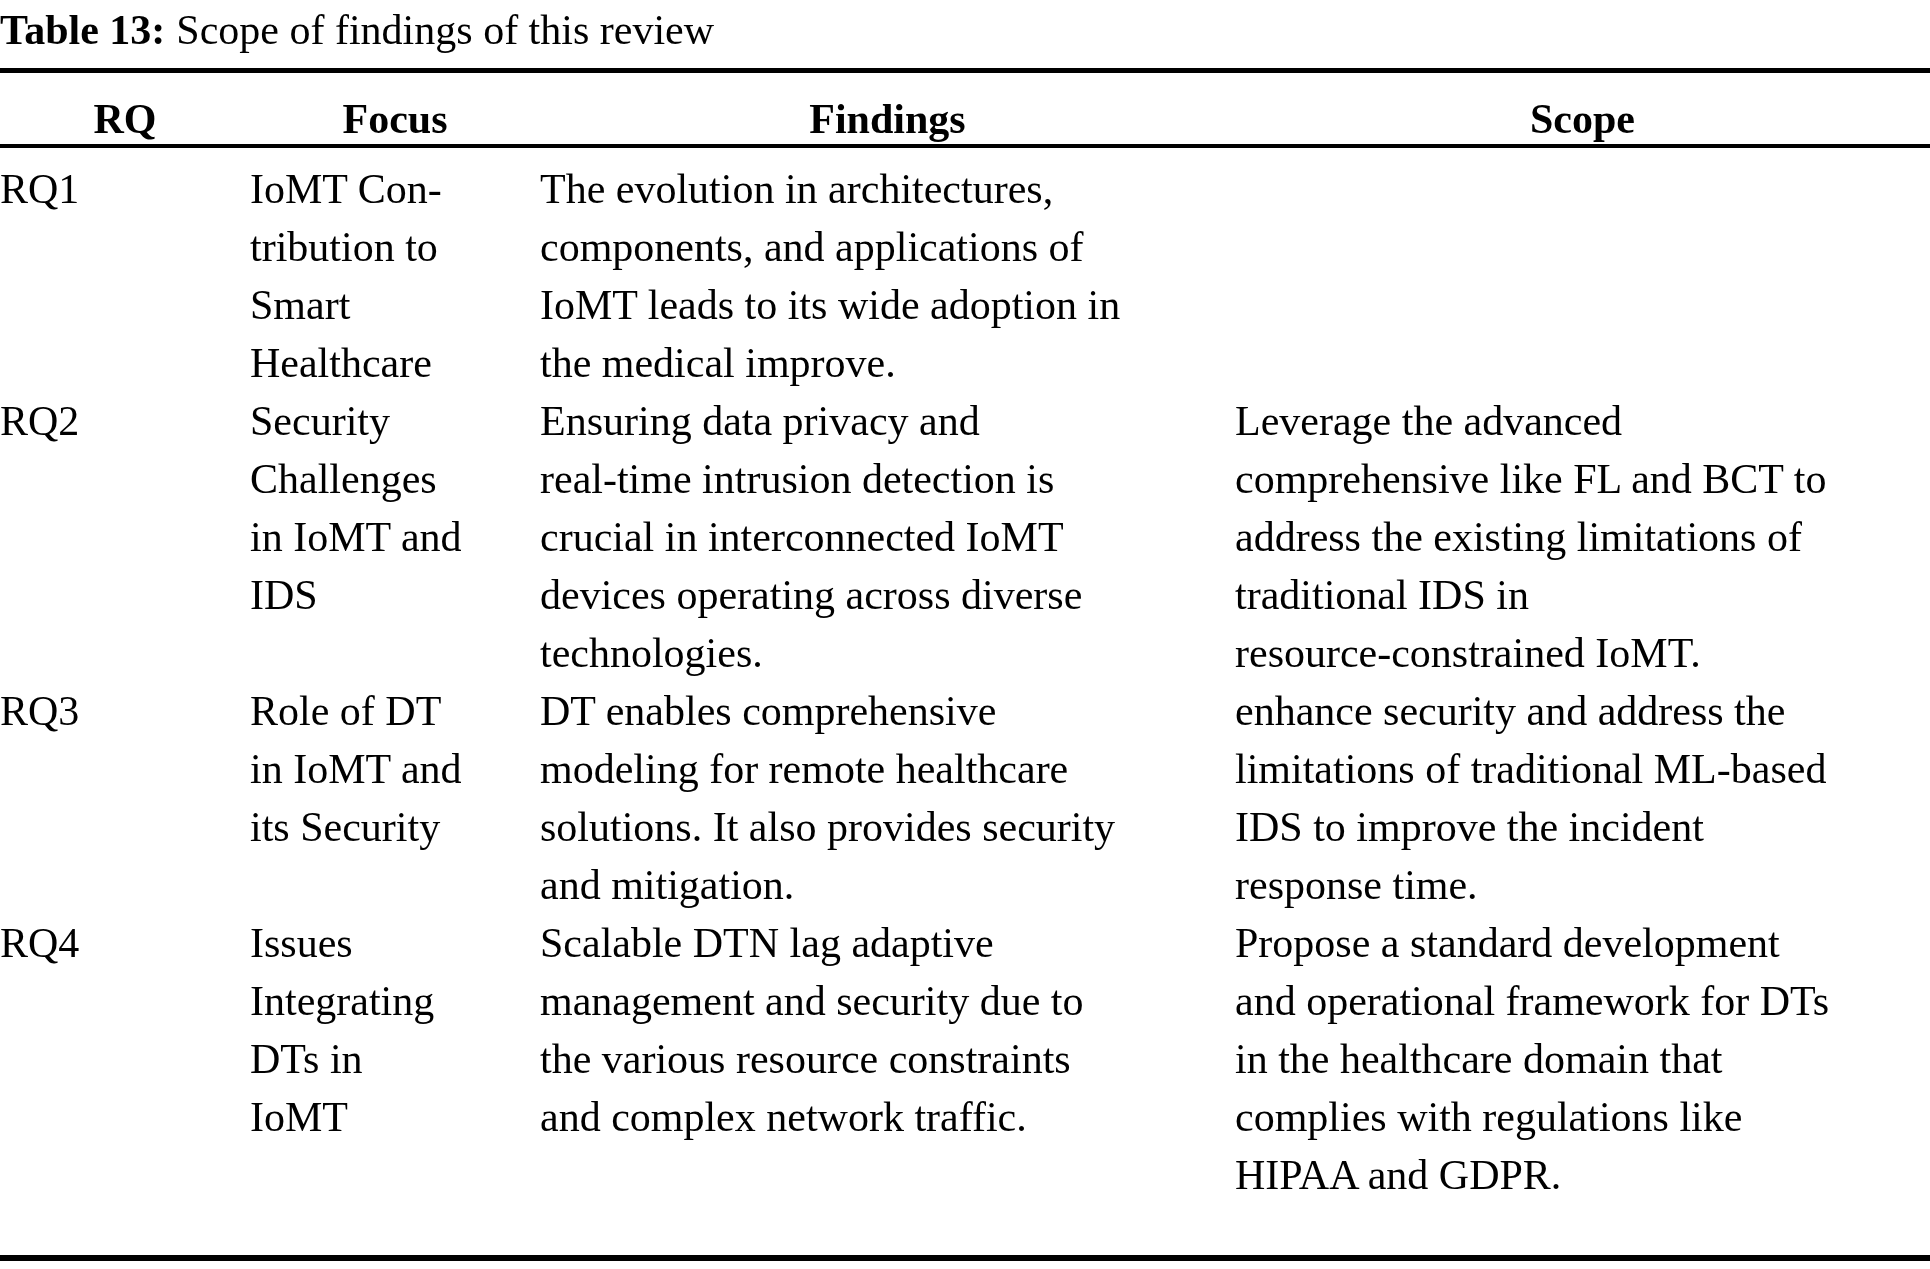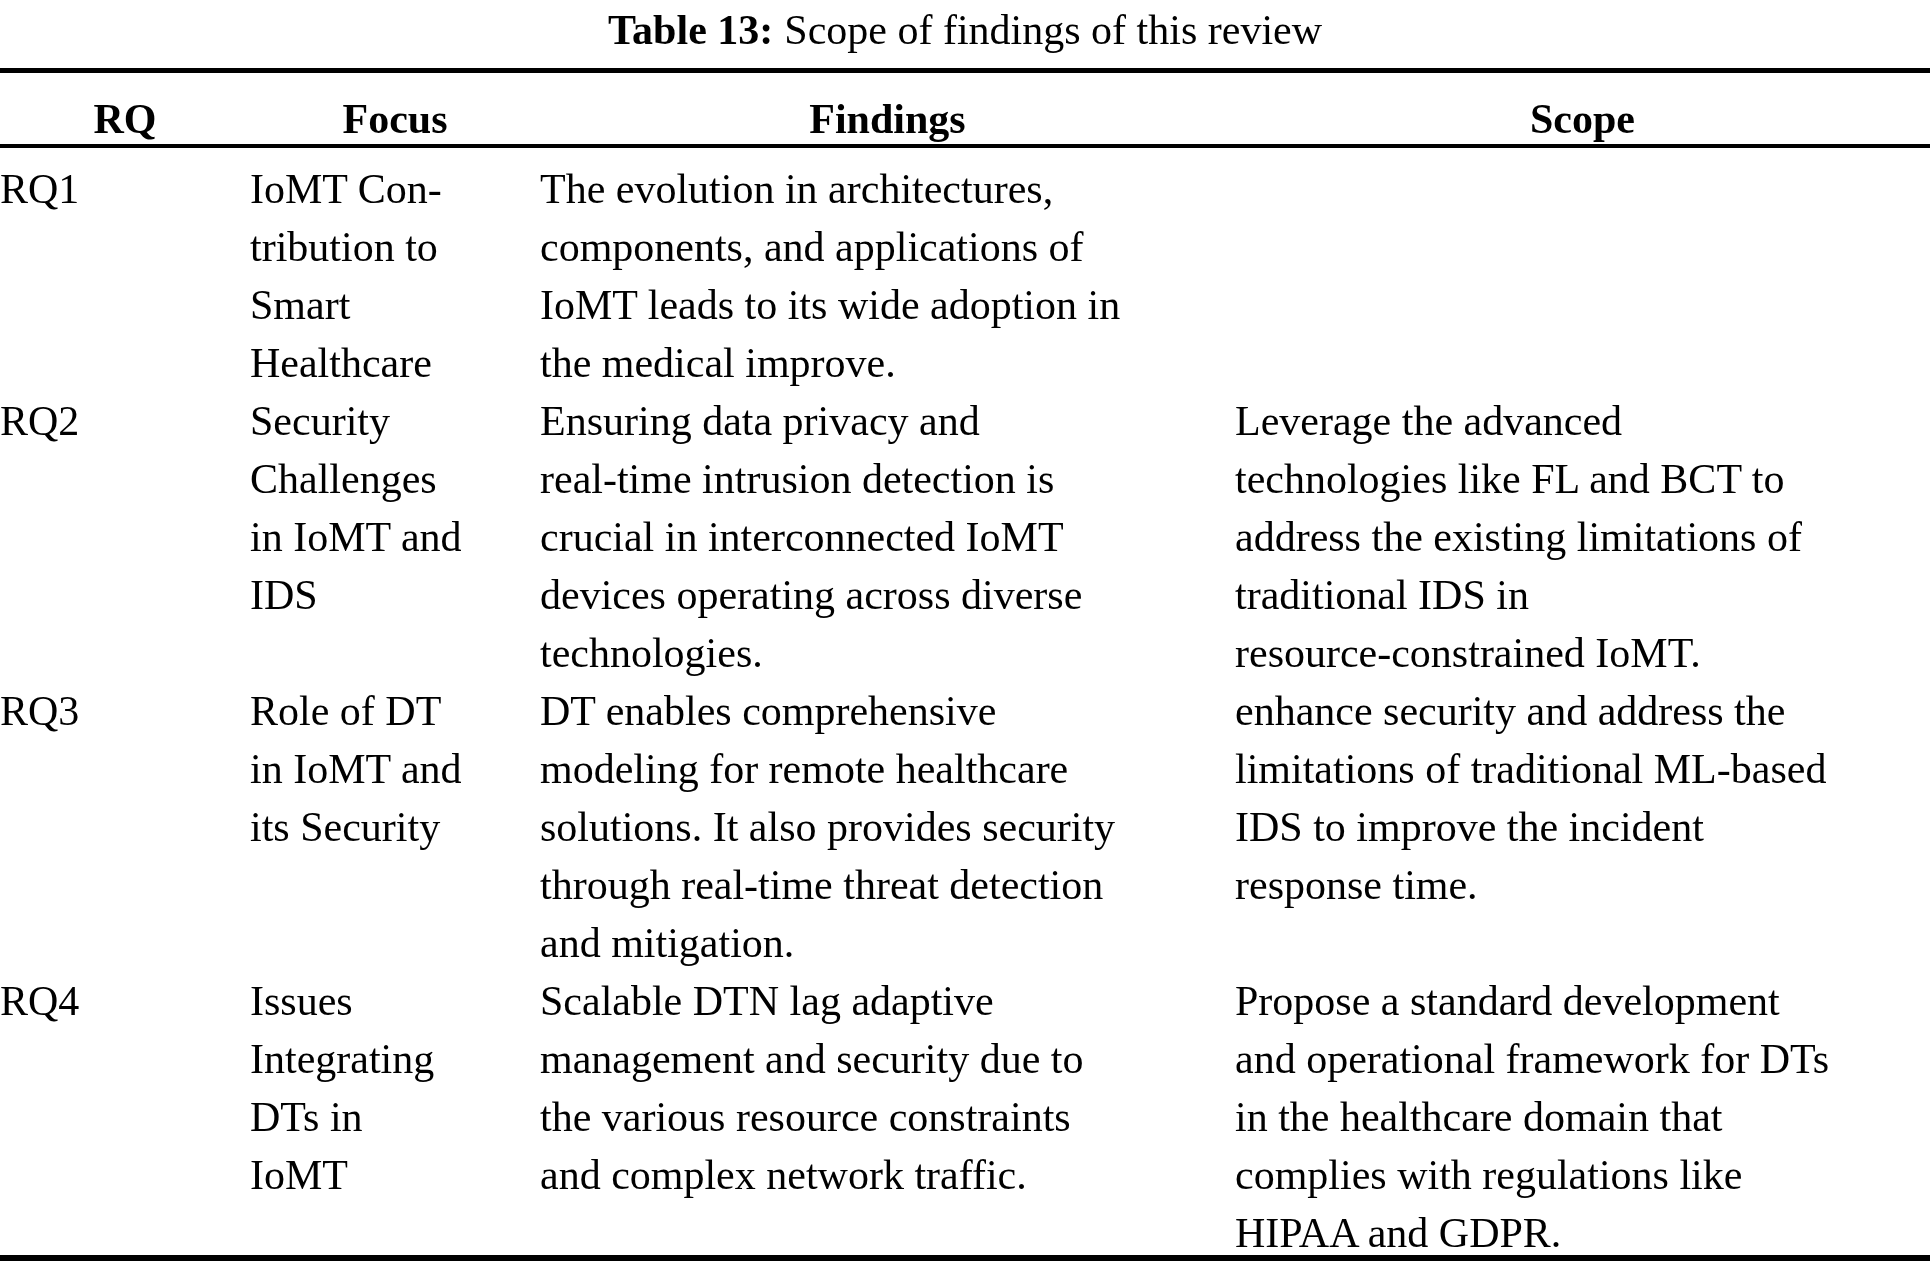--- a/index.html
+++ b/index.html
@@ -14,21 +14,21 @@
     background: #ffffff;
     color: #000000;
     font-family: "Liberation Serif", "DejaVu Serif", serif;
     overflow: hidden;
   }
   .caption {
     position: absolute;
     top: 4px;
     left: 0;
     width: 100%;
-    text-align: center;
+    text-align: left;
     font-size: 42px;
     line-height: 52px;
   }
   .caption .label {
     font-weight: bold;
   }
   .caption .text {
     margin-left: 11px;
   }
   .rule {
@@ -124,39 +124,38 @@
         </div>
       <div class="cell">
           <div class="line">Ensuring data privacy and</div>
           <div class="line">real-time intrusion detection is</div>
           <div class="line">crucial in interconnected IoMT</div>
           <div class="line">devices operating across diverse</div>
           <div class="line">technologies.</div>
         </div>
       <div class="cell">
           <div class="line">Leverage the advanced</div>
-          <div class="line">technologies like FL and BCT to</div>
+          <div class="line">comprehensive like FL and BCT to</div>
           <div class="line">address the existing limitations of</div>
           <div class="line">traditional IDS in</div>
           <div class="line">resource-constrained IoMT.</div>
         </div>
     </div>
 
     <div class="table-row grid-cols">
       <div class="cell">RQ3</div>
       <div class="cell">
           <div class="line">Role of DT</div>
           <div class="line">in IoMT and</div>
           <div class="line">its Security</div>
         </div>
       <div class="cell">
           <div class="line">DT enables comprehensive</div>
           <div class="line">modeling for remote healthcare</div>
           <div class="line">solutions. It also provides security</div>
-          <div class="line">through real-time threat detection</div>
           <div class="line">and mitigation.</div>
         </div>
       <div class="cell">
           <div class="line">enhance security and address the</div>
           <div class="line">limitations of traditional ML-based</div>
           <div class="line">IDS to improve the incident</div>
           <div class="line">response time.</div>
         </div>
     </div>
 

